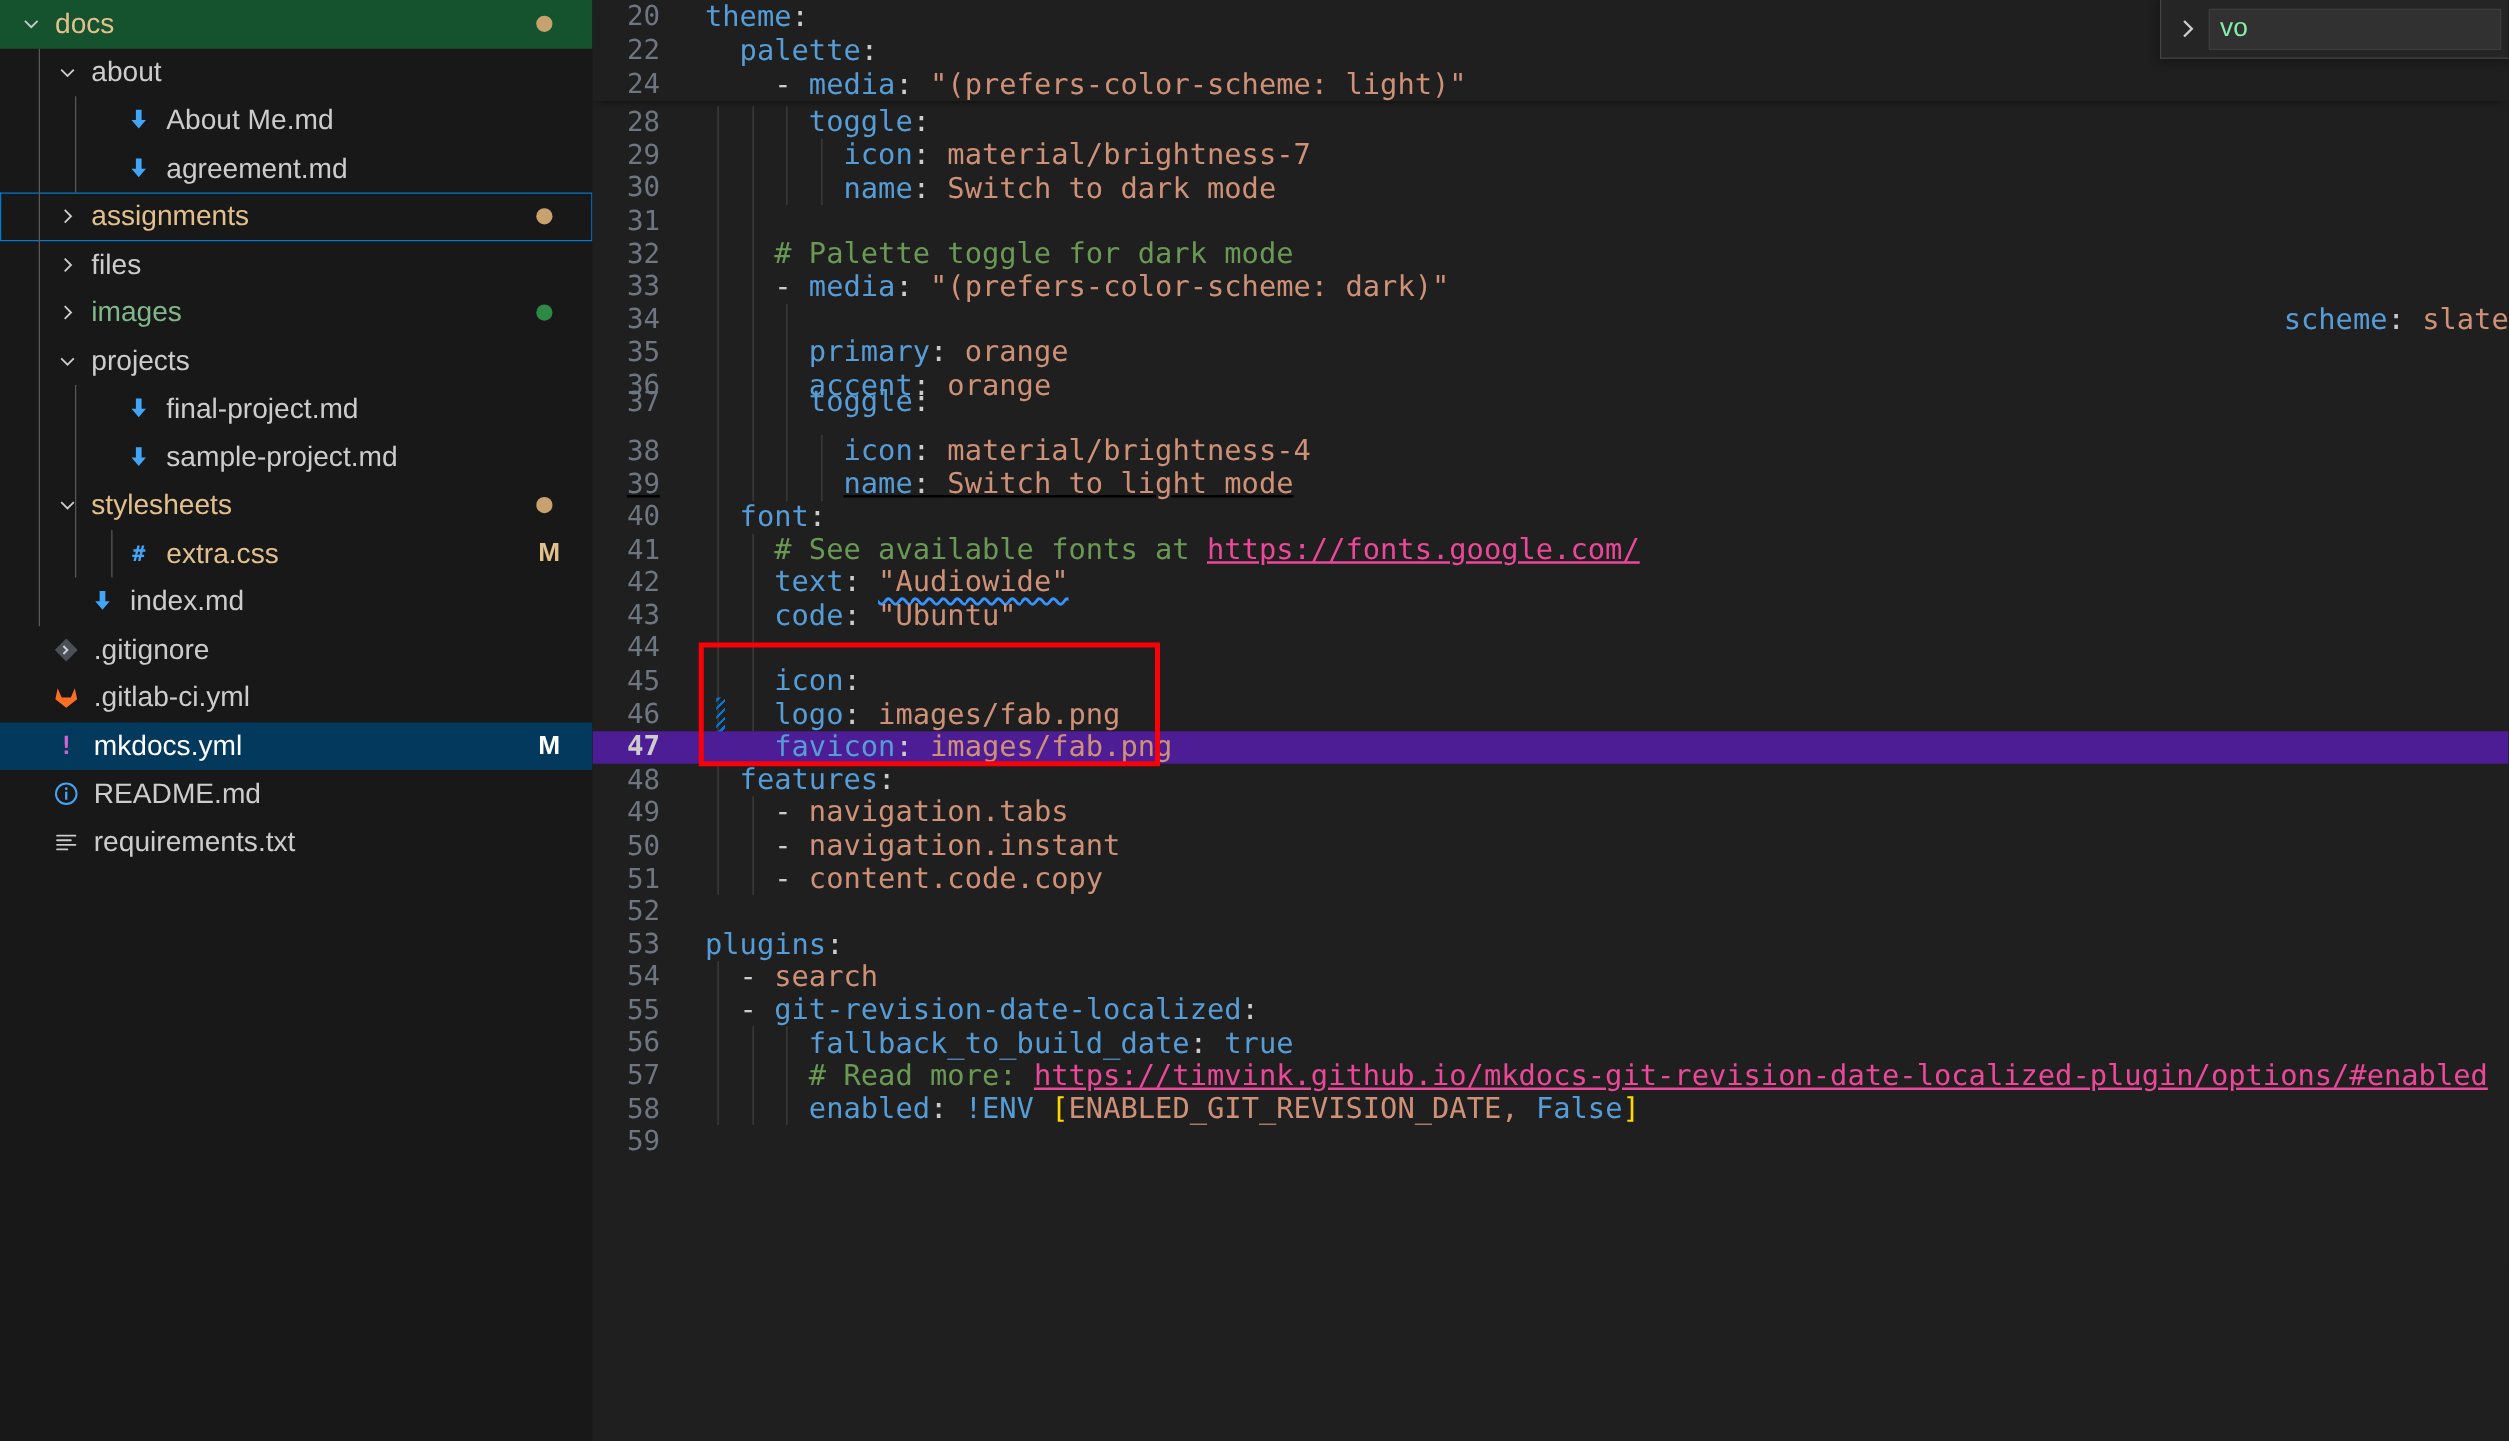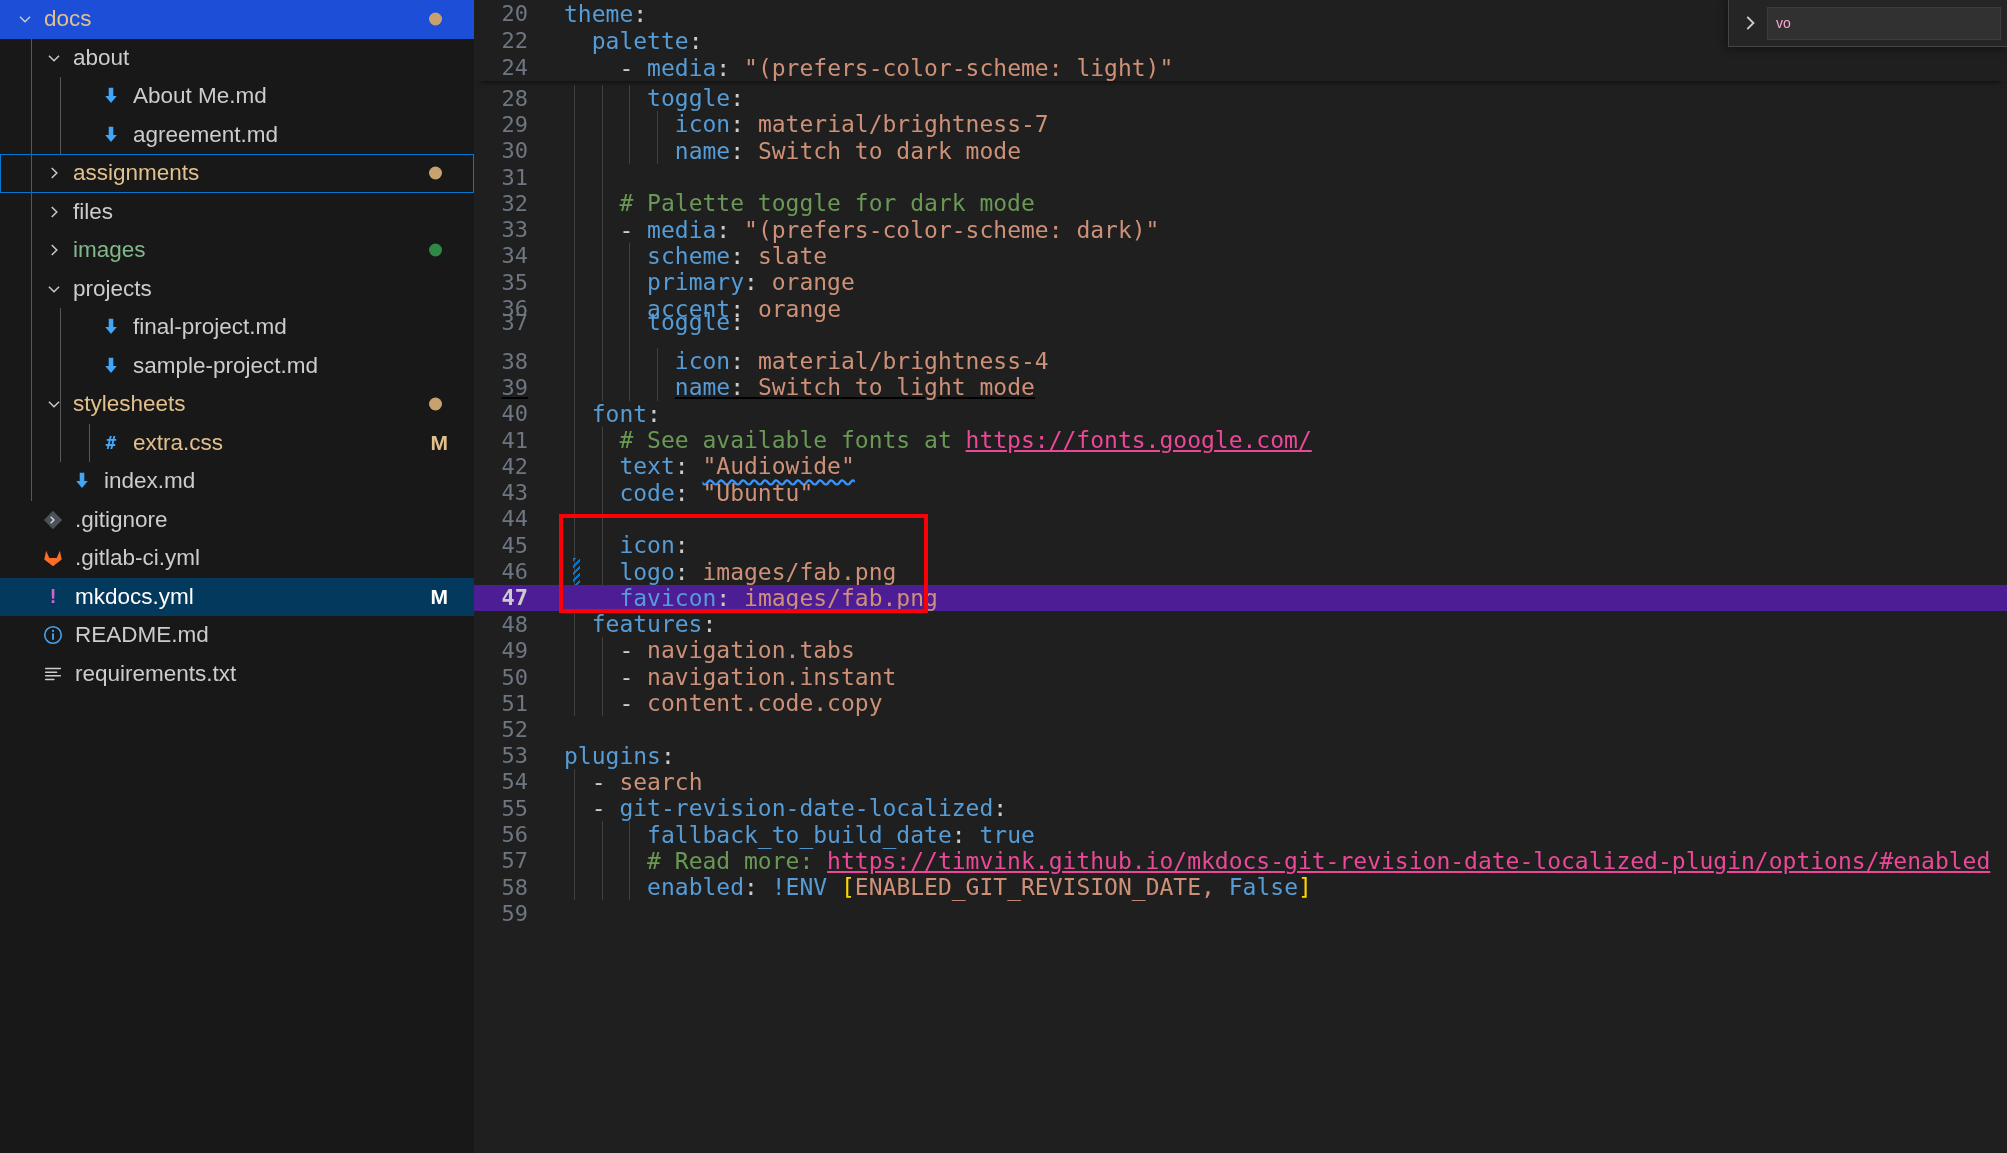--- a/index.html
+++ b/index.html
@@ -23,21 +23,21 @@
     position: relative;
     height: 38.5px;
     display: flex;
     align-items: center;
     white-space: nowrap;
     cursor: pointer;
     font-size: 22.5px;
     color: #cccccc;
   }
   .tree-row.sticky-head {
-    background: #1d4ed8;
+    background: #14532d;
     z-index: 4;
   }
   .tree-row.selected {
     background: #04395e;
     color: #ffffff;
   }
   .tree-row.focused-outline {
     outline: 1px solid #0078d4;
     outline-offset: -1px;
   }
@@ -185,22 +185,22 @@
     border: 1px solid #3c3c3c;
     display: flex;
     align-items: center;
     padding: 0 8px;
   }
   #find-input {
     width: 100%;
     background: transparent;
     border: none;
     outline: none;
-    color: #f9a8d4;
-    font-size: 14px;
+    color: #86efac;
+    font-size: 21px;
     font-family: "Liberation Sans", sans-serif;
   }
 </style>
 </head>
 <body>
 
 <div id="app">
 
   <div id="sidebar">
     <div id="tree-body">
@@ -399,21 +399,21 @@
     <div id="gitbars">
         <div class="gitbar" style="top: 558.4px; height: 52.6px;"></div>
       </div>
     <div id="code-body">
         <div class="code-line" style="top: 85px; height: 26.3px;"><span class="ln">28</span><span class="ctext" style="padding-left: 83.1px;"><span class="t-key">toggle</span><span class="t-punc">:</span></span></div>
         <div class="code-line" style="top: 111.3px; height: 26.3px;"><span class="ln">29</span><span class="ctext" style="padding-left: 110.8px;"><span class="t-key">icon</span><span class="t-punc">: </span><span class="t-val">material/brightness-7</span></span></div>
         <div class="code-line" style="top: 137.6px; height: 26.3px;"><span class="ln">30</span><span class="ctext" style="padding-left: 110.8px;"><span class="t-key">name</span><span class="t-punc">: </span><span class="t-val">Switch to dark mode</span></span></div>
         <div class="code-line" style="top: 163.9px; height: 26.3px;"><span class="ln">31</span><span class="ctext" style="padding-left: 0px;"></span></div>
         <div class="code-line" style="top: 190.2px; height: 26.3px;"><span class="ln">32</span><span class="ctext" style="padding-left: 55.4px;"><span class="t-cmt"># Palette toggle for dark mode</span></span></div>
         <div class="code-line" style="top: 216.5px; height: 26.3px;"><span class="ln">33</span><span class="ctext" style="padding-left: 55.4px;"><span class="t-dash">- </span><span class="t-key">media</span><span class="t-punc">: </span><span class="t-val">"(prefers-color-scheme: dark)"</span></span></div>
-        <div class="code-line" style="top: 242.8px; height: 26.3px;"><span class="ln">34</span><span class="ctext" style="padding-left: 83.1px;"><span class="t-key">scheme</span><span class="t-punc">: </span><span class="t-val">slate</span></span></div>
+        <div class="code-line" style="top: 242.8px; height: 26.3px;"><span class="ln">34</span><span class="ctext" style="padding-left: 83.1px; text-align: right;"><span class="t-key">scheme</span><span class="t-punc">: </span><span class="t-val">slate</span></span></div>
         <div class="code-line" style="top: 269.1px; height: 26.3px;"><span class="ln">35</span><span class="ctext" style="padding-left: 83.1px;"><span class="t-key">primary</span><span class="t-punc">: </span><span class="t-val">orange</span></span></div>
         <div class="code-line" style="top: 295.4px; height: 26.3px;"><span class="ln">36</span><span class="ctext" style="padding-left: 83.1px;"><span class="t-key">accent</span><span class="t-punc">: </span><span class="t-val">orange</span></span></div>
         <div class="code-line" style="top: 309px; height: 26.3px;"><span class="ln">37</span><span class="ctext" style="padding-left: 83.1px;"><span class="t-key">toggle</span><span class="t-punc">:</span></span></div>
         <div class="code-line" style="top: 348px; height: 26.3px;"><span class="ln">38</span><span class="ctext" style="padding-left: 110.8px;"><span class="t-key">icon</span><span class="t-punc">: </span><span class="t-val">material/brightness-4</span></span></div>
         <div class="code-line" style="top: 374.3px; height: 26.3px; text-decoration: underline;"><span class="ln">39</span><span class="ctext" style="padding-left: 110.8px;"><span class="t-key">name</span><span class="t-punc">: </span><span class="t-val">Switch to light mode</span></span></div>
         <div class="code-line" style="top: 400.6px; height: 26.3px;"><span class="ln">40</span><span class="ctext" style="padding-left: 27.7px;"><span class="t-key">font</span><span class="t-punc">:</span></span></div>
         <div class="code-line" style="top: 426.9px; height: 26.3px;"><span class="ln">41</span><span class="ctext" style="padding-left: 55.4px;"><span class="t-cmt"># See available fonts at </span><span class="t-link">https://fonts.google.com/</span></span></div>
         <div class="code-line" style="top: 453.2px; height: 26.3px;"><span class="ln">42</span><span class="ctext" style="padding-left: 55.4px;"><span class="t-key">text</span><span class="t-punc">: </span><span class="t-val squiggle">"Audiowide"</span></span></div>
         <div class="code-line" style="top: 479.5px; height: 26.3px;"><span class="ln">43</span><span class="ctext" style="padding-left: 55.4px;"><span class="t-key">code</span><span class="t-punc">: </span><span class="t-val">"Ubuntu"</span></span></div>
         <div class="code-line" style="top: 505.8px; height: 26.3px;"><span class="ln">44</span><span class="ctext" style="padding-left: 0px;"></span></div>

